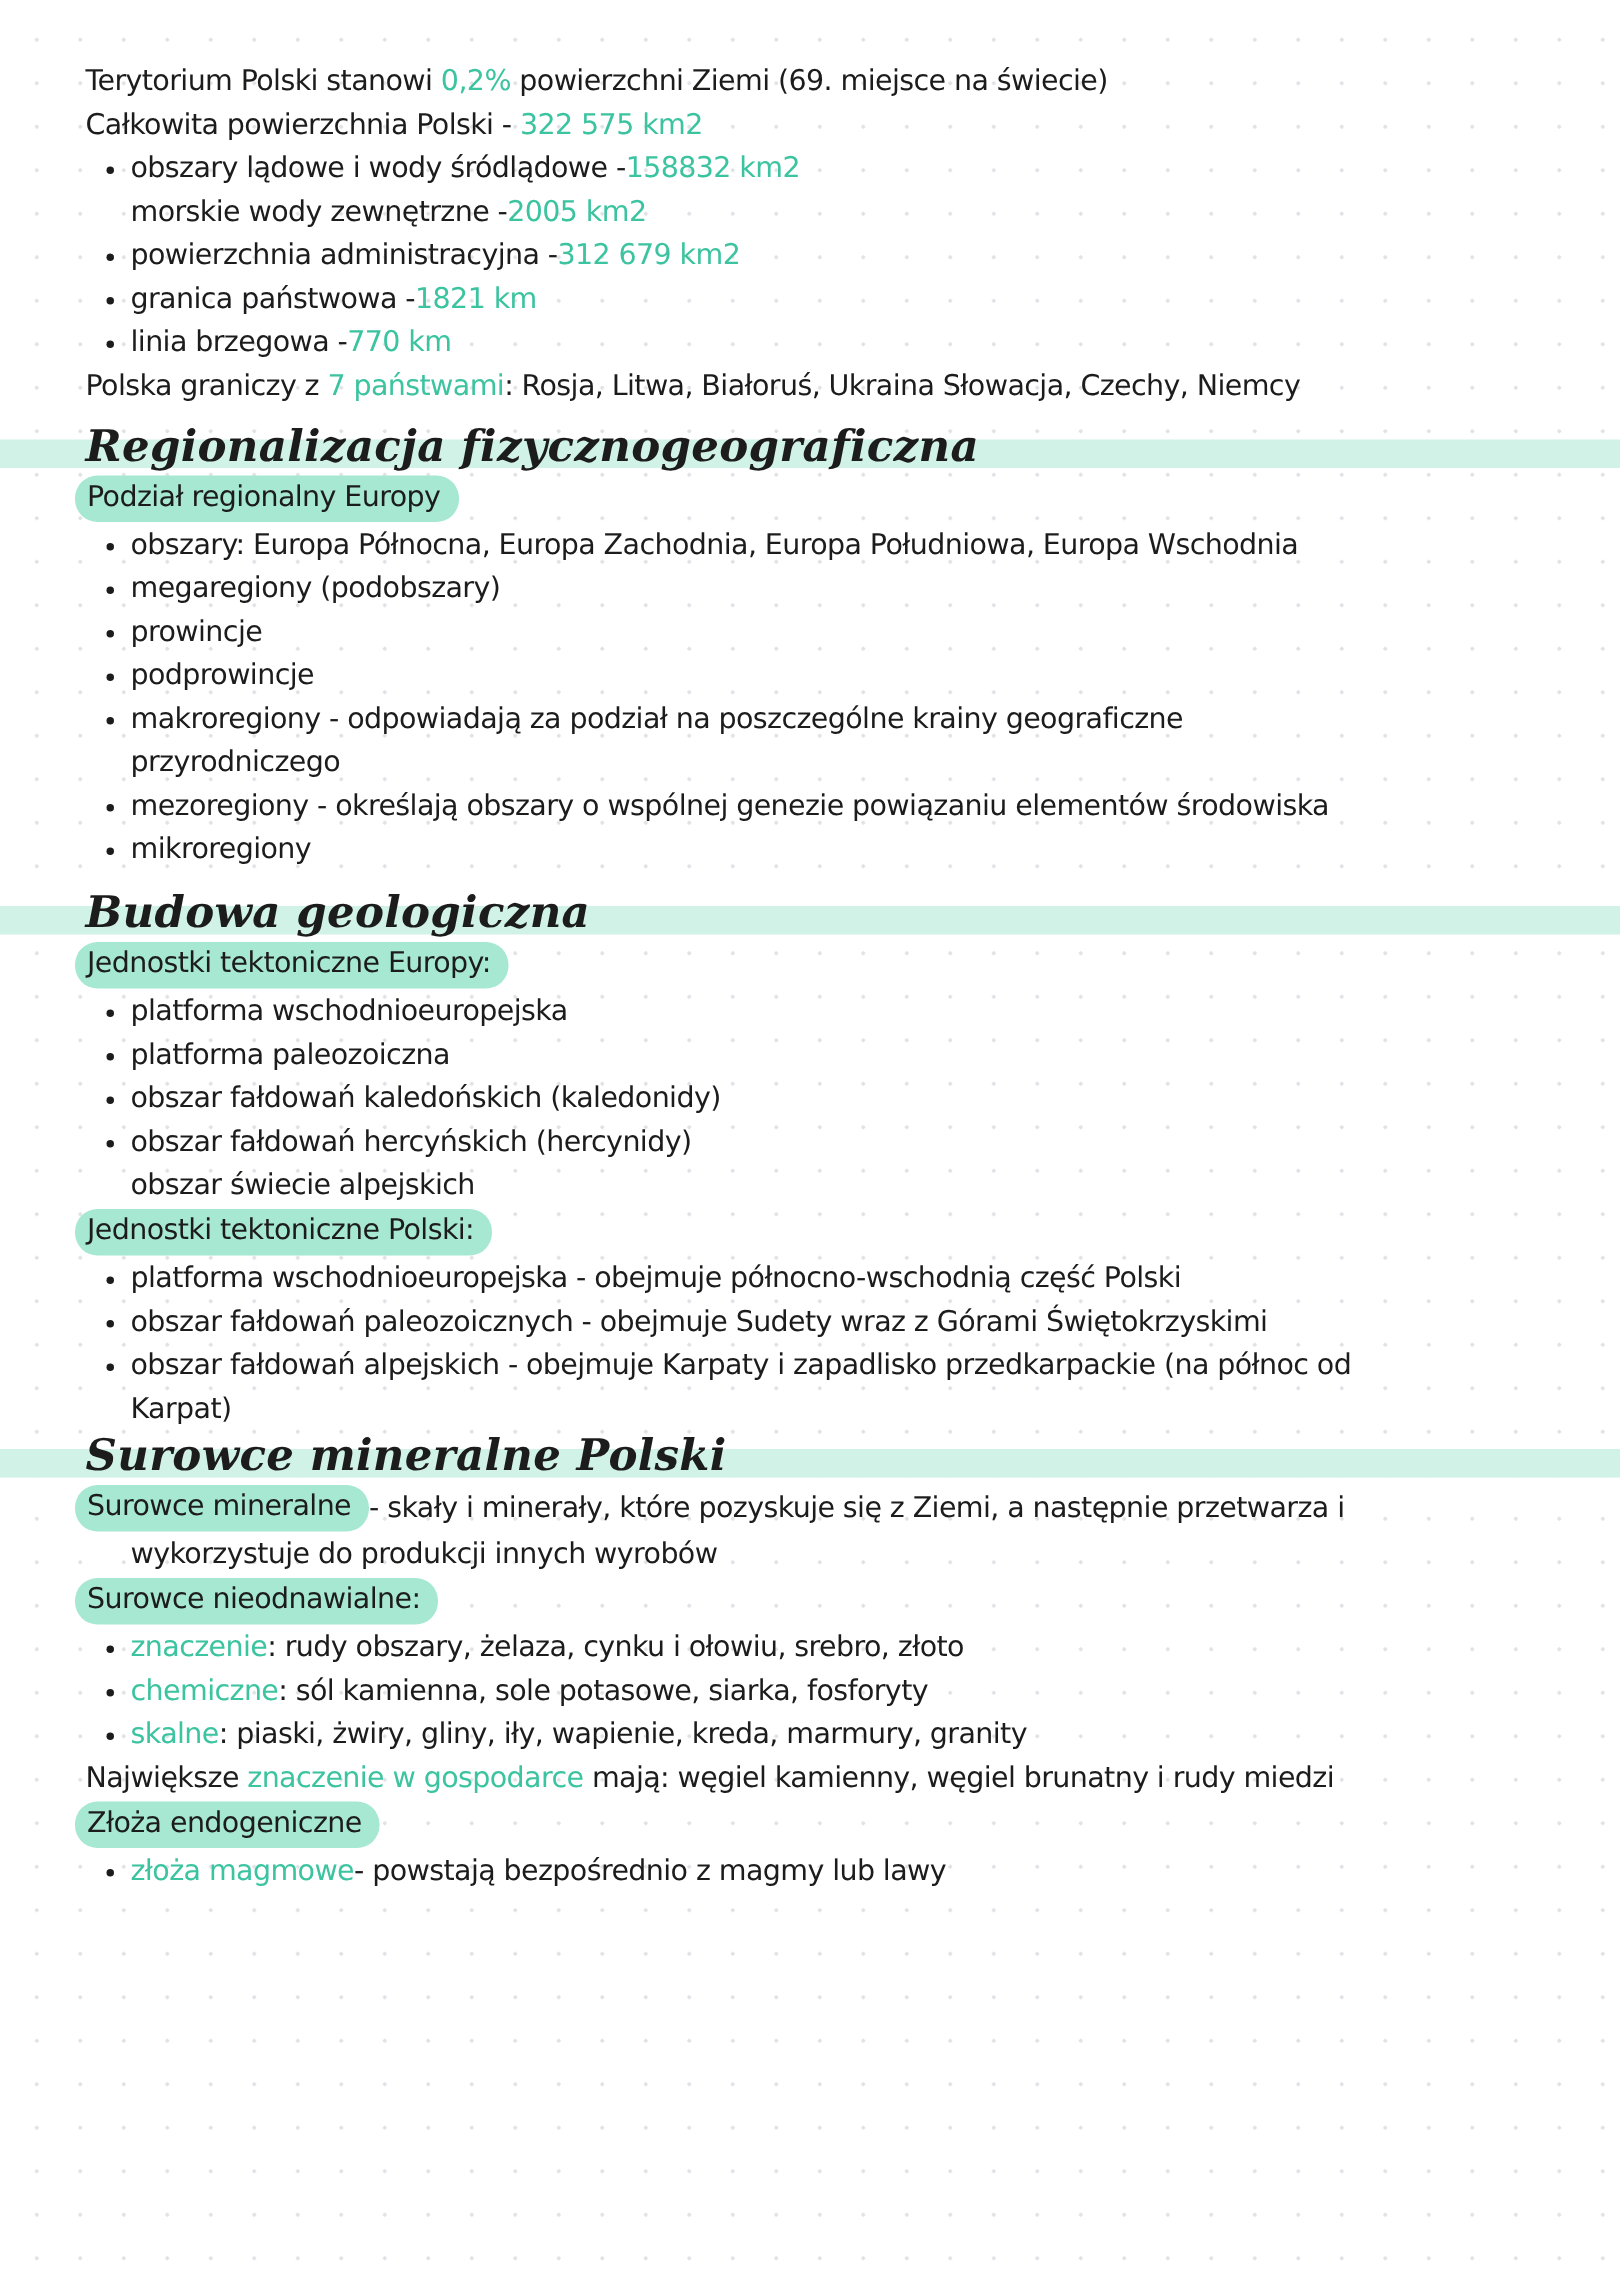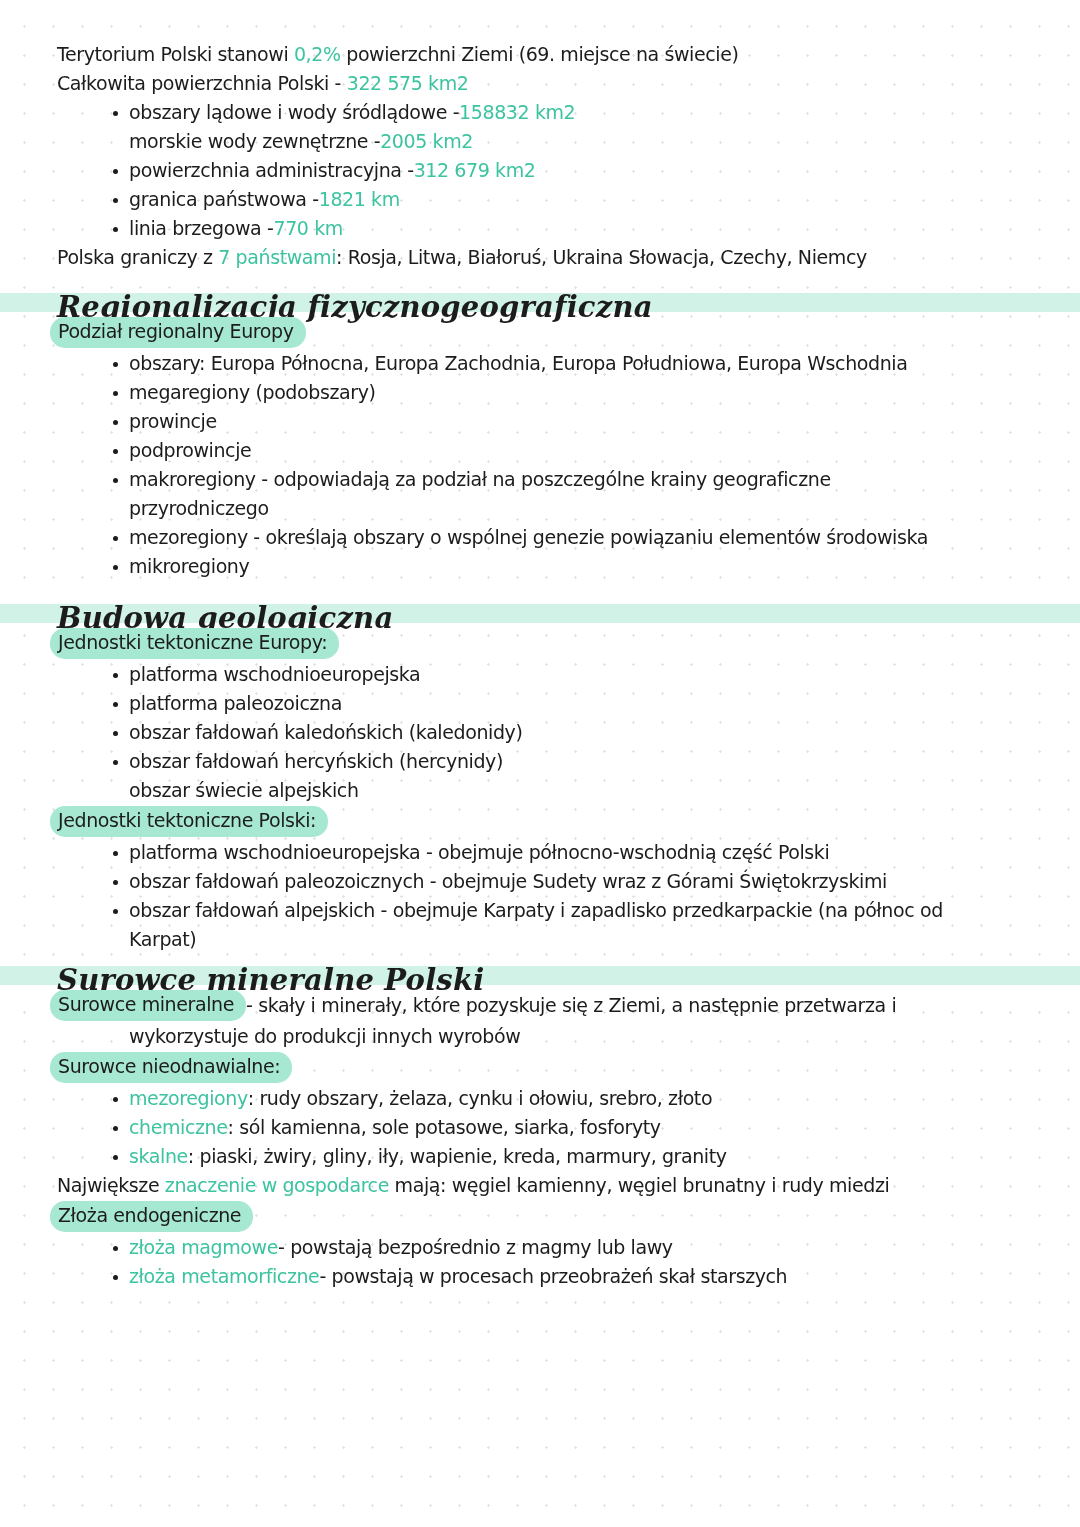--- a/index.html
+++ b/index.html
@@ -16,30 +16,30 @@
     background-image: radial-gradient(circle, #dfe3e7 1.2px, rgba(255,255,255,0) 1.4px);
     background-size: 29px 29px;
     background-position: 10px 12px;
     font-size:19px;
     line-height:29px;
     letter-spacing:-0.4px;
     padding-top:40px;
     box-sizing:border-box;
   }
   .line { padding-left:57px; height:29px; white-space:nowrap; }
-  .li { display:flex; align-items:flex-end; padding-left:71px; height:29px; white-space:nowrap;margin-left:42px; }
+  .li { display:flex; align-items:flex-end; padding-left:71px; height:29px; white-space:nowrap; }
   .dot {
     flex:none; width:5px; height:5px; border-radius:50%;
     background:#1c1c1c; margin-right:11px; align-self:center; margin-top:2px;
   }
   .dot.none { visibility:hidden; }
   .teal { color:#3cc3a0; }
   .band {
     height:19px; background:#d0f2e7; padding-left:57px;
-    display:flex; align-items:flex-start; white-space:nowrap;
+    display:flex; align-items:flex-end; white-space:nowrap;
   }
   .script {
     font-family:"DejaVu Serif", serif;
     font-style:italic; font-weight:bold;
     font-size:29px; letter-spacing:0.2px;
   }
   .pill-row { height:33px; padding-left:50px; display:flex; align-items:center; white-space:nowrap; }
   .pill {
     display:inline-block; background:#a6e8d2; border-radius:15px;
     padding:0px 12px 2px 8px; line-height:29px;
@@ -186,21 +186,21 @@
       <span class="dot none"></span>
       <span>wykorzystuje do produkcji innych wyrobów</span>
     </div>
 
   <div class="pill-row">
       <span class="pill">Surowce nieodnawialne:</span>
     </div>
 
   <div class="li">
       <span class="dot"></span>
-      <span class="teal">mezoregiony</span>
+      <span class="teal">znaczenie</span>
       <span>: rudy obszary, żelaza, cynku i ołowiu, srebro, złoto</span>
     </div>
   <div class="li">
       <span class="dot"></span>
       <span class="teal">chemiczne</span>
       <span>: sól kamienna, sole potasowe, siarka, fosforyty</span>
     </div>
   <div class="li">
       <span class="dot"></span>
       <span class="teal">skalne</span>
@@ -211,19 +211,14 @@
 
   <div class="pill-row">
       <span class="pill">Złoża endogeniczne</span>
     </div>
 
   <div class="li">
       <span class="dot"></span>
       <span class="teal">złoża magmowe</span>
       <span> - powstają bezpośrednio z magmy lub lawy</span>
     </div>
-  <div class="li">
-      <span class="dot"></span>
-      <span class="teal">złoża metamorficzne</span>
-      <span> - powstają w procesach przeobrażeń skał starszych</span>
-    </div>
 
 </div>
 
 </body></html>

